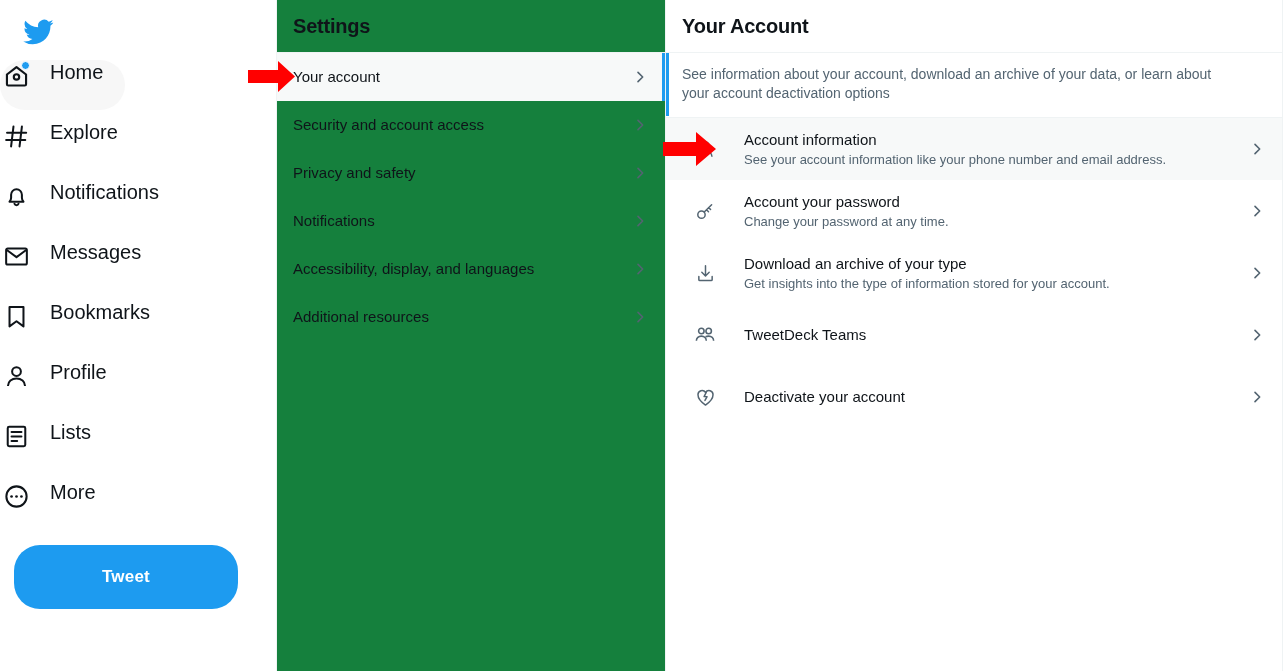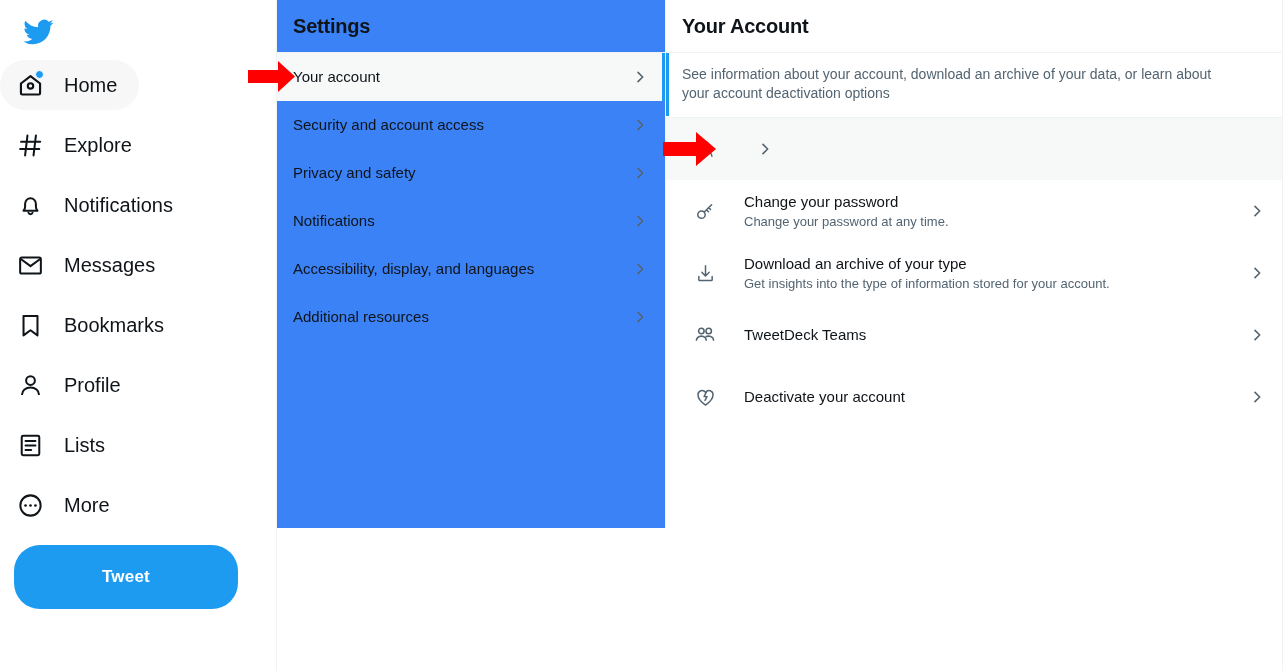--- a/index.html
+++ b/index.html
@@ -45,24 +45,24 @@
 
   .navlist {
     position: absolute;
     top: 60px;
     left: 0;
     width: 277px;
   }
 
   .navitem {
     display: flex;
-    align-items: center;
+    align-items: flex-start;
     height: 50px;
     margin-bottom: 10px;
-    padding-left: 14px;
+    padding-left: 0;
     width: fit-content;
     border-radius: 26px;
   }
   .navitem.active { background: #f7f7f7; padding-right: 22px; }
 
   .nav-icon {
     width: 32px;
     height: 32px;
     position: relative;
     flex: 0 0 32px;
@@ -105,24 +105,24 @@
     font-weight: bold;
     font-family: "Liberation Sans", sans-serif;
     cursor: pointer;
     letter-spacing: 0.2px;
   }
 
   
   .settings-col {
     width: 389px;
     flex: 0 0 389px;
-    height: 528px;
+    height: 671px;
     border-right: 1px solid #eff3f4;
     position: relative;
-    background: #3b82f6;
+    background: #15803d;
   }
 
   .settings-head {
     height: 53px;
     display: flex;
     align-items: center;
     padding-left: 16px;
     border-bottom: 1px solid #eff3f4;
   }
   .settings-head-title {
@@ -443,36 +443,40 @@
 
     <div>
 
       <div class="acct-row highlight">
         <span class="acct-icon">
           <svg width="21" height="21" viewBox="0 0 24 24" fill="none" stroke="currentColor" stroke-width="1.7" stroke-linejoin="round">
             <circle cx="12" cy="7.4" r="4"></circle>
             <path d="M4.6 20.4c0-4 3.3-6.8 7.4-6.8s7.4 2.8 7.4 6.8"></path>
           </svg>
         </span>
+        <span class="acct-text">
+          <span class="acct-title" style="display: block;">Account information</span>
+          <span class="acct-sub" style="display: block;">See your account information like your phone number and email address.</span>
+        </span>
         <span class="acct-chev">
           <svg width="16" height="16" viewBox="0 0 24 24" fill="none" stroke="currentColor" stroke-width="2.4" stroke-linecap="round" stroke-linejoin="round">
               <path d="m9 5 7 7-7 7"></path>
             </svg>
         </span>
       </div>
 
       <div class="acct-row">
         <span class="acct-icon">
           <svg width="21" height="21" viewBox="0 0 24 24" fill="none" stroke="currentColor" stroke-width="1.7" stroke-linecap="round" stroke-linejoin="round">
             <circle cx="7.4" cy="15.6" r="4.2"></circle>
             <path d="m10.6 12.6 8.4-8.4M15.6 7.6l2.2 2.2M13.2 10l2.2 2.2"></path>
           </svg>
         </span>
         <span class="acct-text">
-          <span class="acct-title" style="display: block;">Change your password</span>
+          <span class="acct-title" style="display: block;">Account your password</span>
           <span class="acct-sub" style="display: block;">Change your password at any time.</span>
         </span>
         <span class="acct-chev">
           <svg width="16" height="16" viewBox="0 0 24 24" fill="none" stroke="currentColor" stroke-width="2.4" stroke-linecap="round" stroke-linejoin="round">
               <path d="m9 5 7 7-7 7"></path>
             </svg>
         </span>
       </div>
 
       <div class="acct-row">

